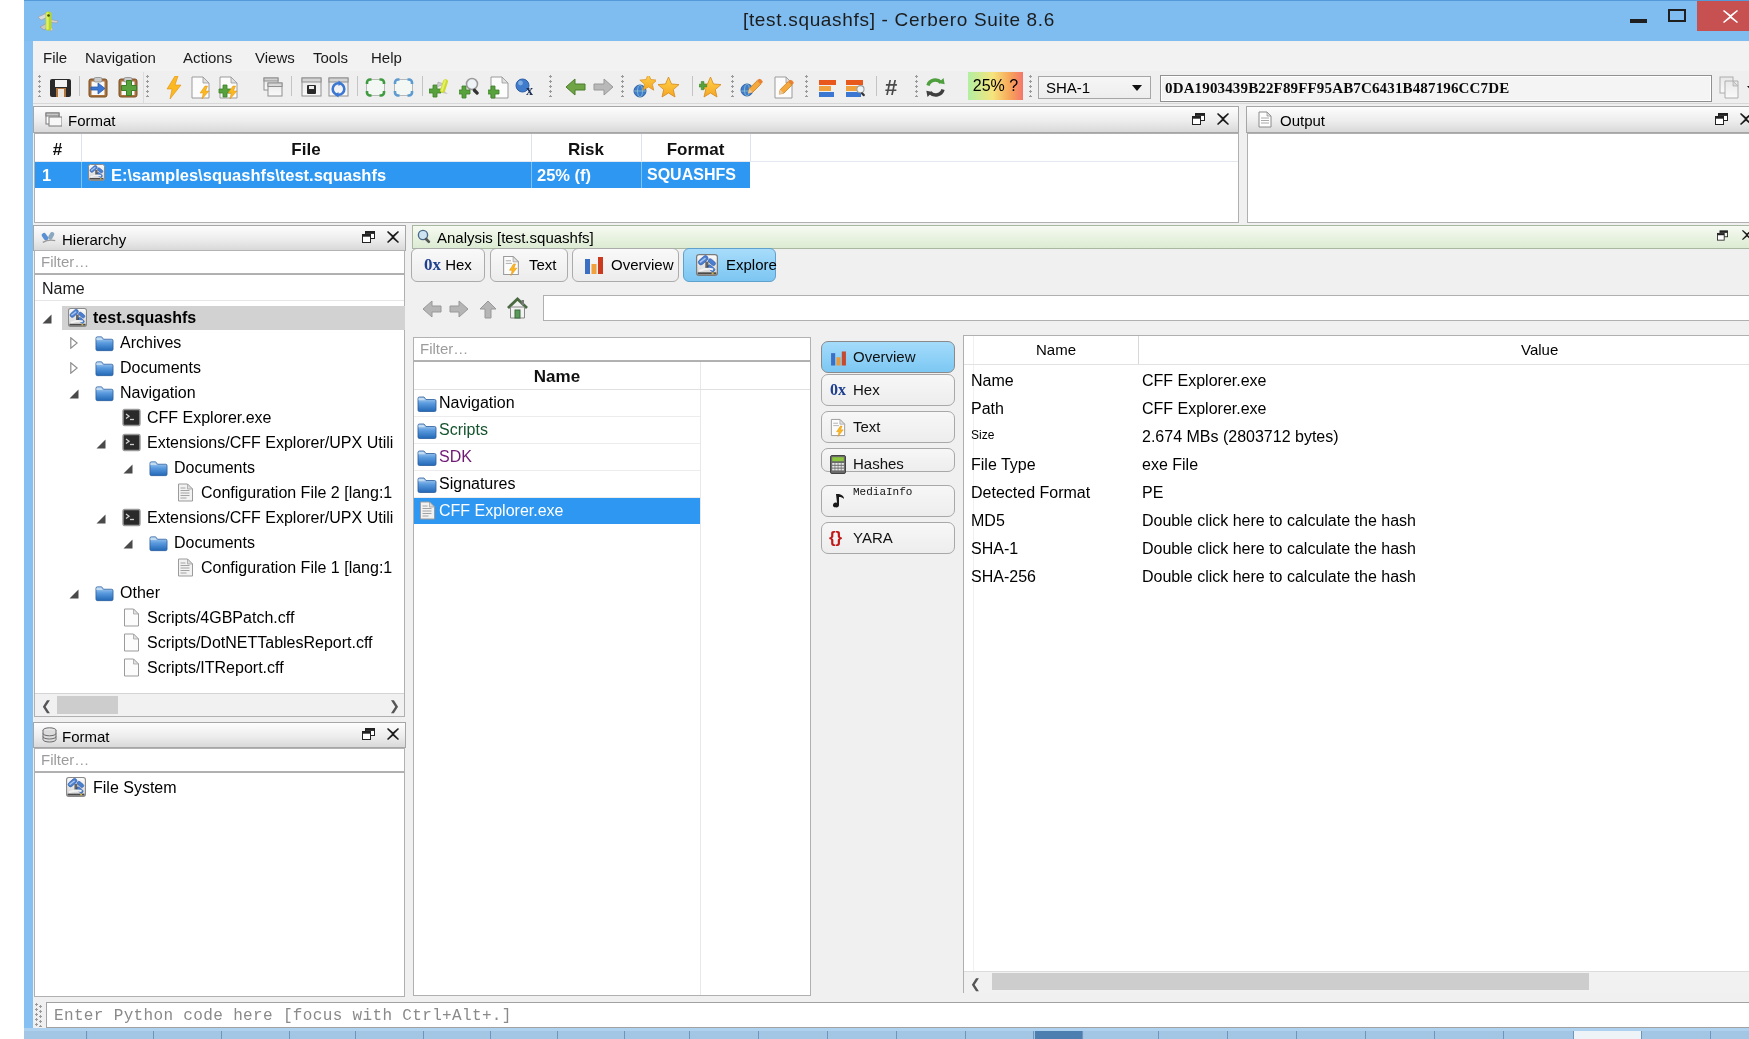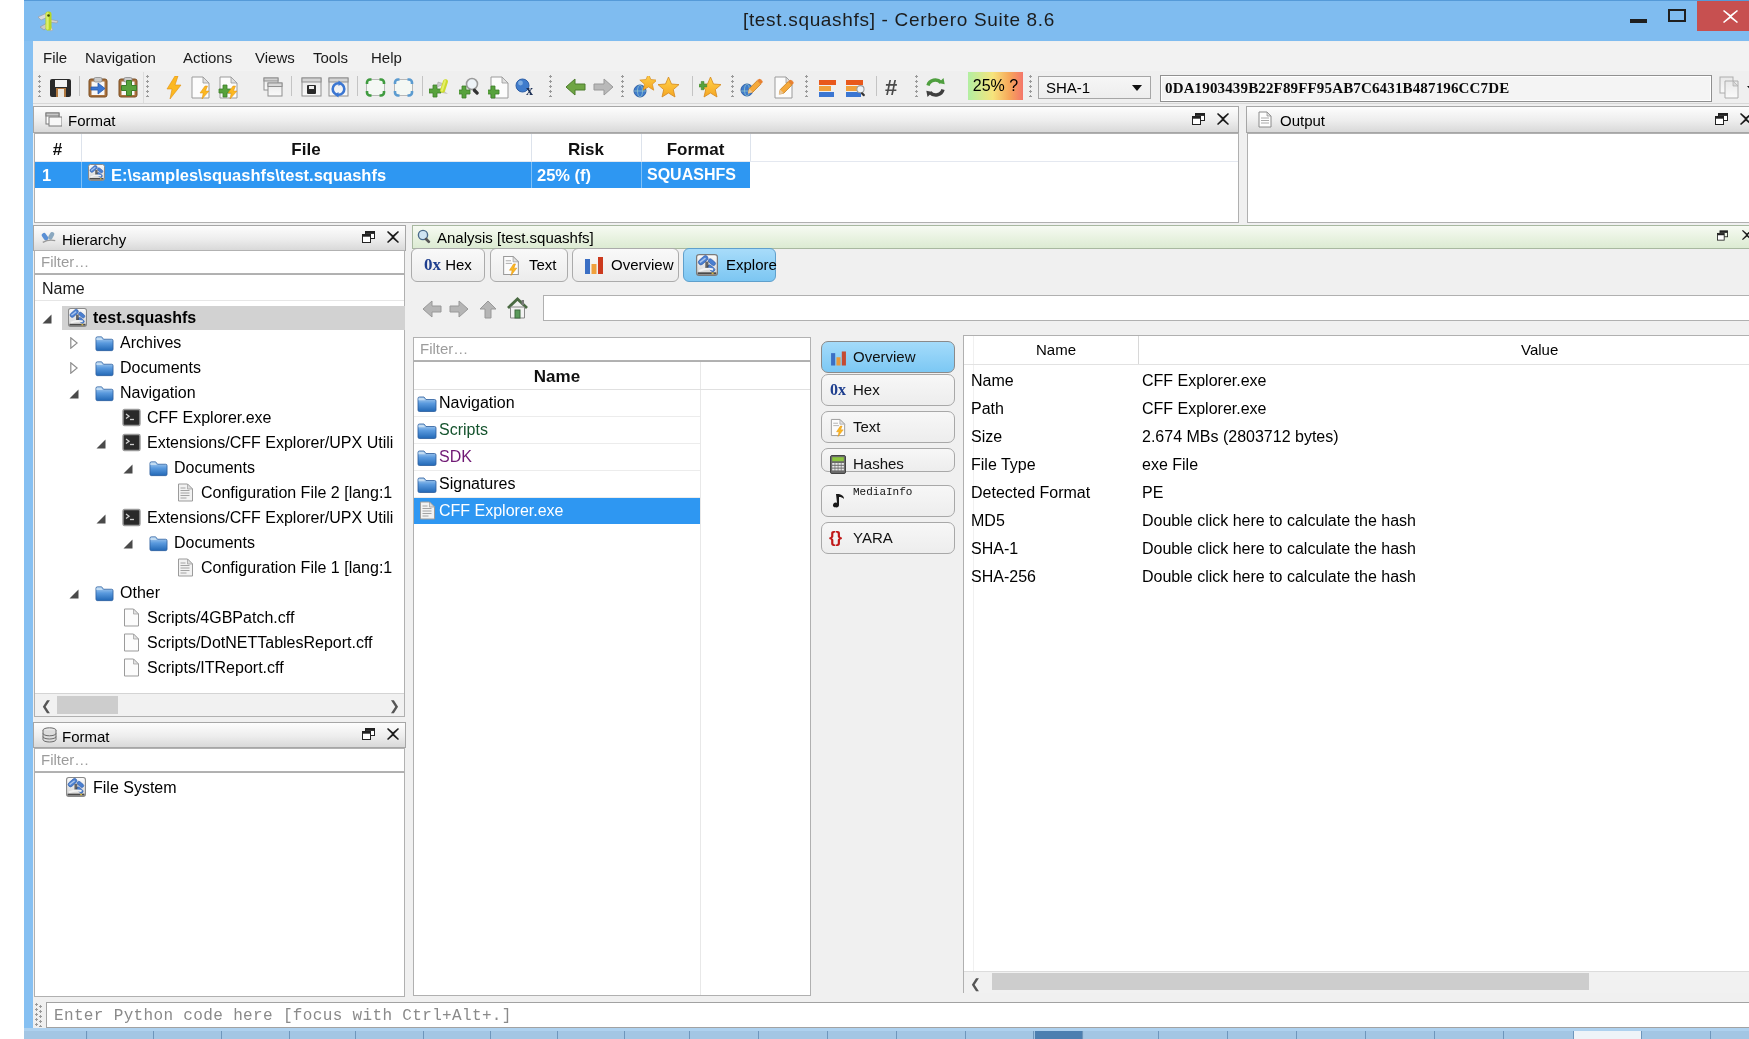--- a/index.html
+++ b/index.html
@@ -640,21 +640,21 @@
 <div class="pbody" style="left:939px;top:335px;width:803px;height:658px;"></div>
 <div class="abs" style="left:949px;top:336px;width:1px;height:656px;background:#f0f0f0;"></div>
 <div class="abs" style="left:950px;top:341px;width:164px;text-align:center;font-size:15px;color:#000;">Name</div>
 <div class="abs" style="left:1497px;top:341px;font-size:15px;color:#000;">Value</div>
 <div class="abs" style="left:1114px;top:336px;width:1px;height:28px;background:#d8d8d8;"></div>
 <div class="abs" style="left:940px;top:364px;width:801px;height:1px;background:#e2e2e2;"></div>
 <div class="abs" style="left:947px;top:372px;font-size:16px;color:#000;">Name</div>
 <div class="abs" style="left:1118px;top:372px;font-size:16px;color:#000;">CFF Explorer.exe</div>
 <div class="abs" style="left:947px;top:400px;font-size:16px;color:#000;">Path</div>
 <div class="abs" style="left:1118px;top:400px;font-size:16px;color:#000;">CFF Explorer.exe</div>
-<div class="abs" style="left:947px;top:428px;font-size:16px;color:#000;">Size</div>
+<div class="abs" style="left:947px;top:428px;font-size:12px;color:#000;">Size</div>
 <div class="abs" style="left:1118px;top:428px;font-size:16px;color:#000;">2.674 MBs (2803712 bytes)</div>
 <div class="abs" style="left:947px;top:456px;font-size:16px;color:#000;">File Type</div>
 <div class="abs" style="left:1118px;top:456px;font-size:16px;color:#000;">exe File</div>
 <div class="abs" style="left:947px;top:484px;font-size:16px;color:#000;">Detected Format</div>
 <div class="abs" style="left:1118px;top:484px;font-size:16px;color:#000;">PE</div>
 <div class="abs" style="left:947px;top:512px;font-size:16px;color:#000;">MD5</div>
 <div class="abs" style="left:1118px;top:512px;font-size:16px;color:#000;">Double click here to calculate the hash</div>
 <div class="abs" style="left:947px;top:540px;font-size:16px;color:#000;">SHA-1</div>
 <div class="abs" style="left:1118px;top:540px;font-size:16px;color:#000;">Double click here to calculate the hash</div>
 <div class="abs" style="left:947px;top:568px;font-size:16px;color:#000;">SHA-256</div>

